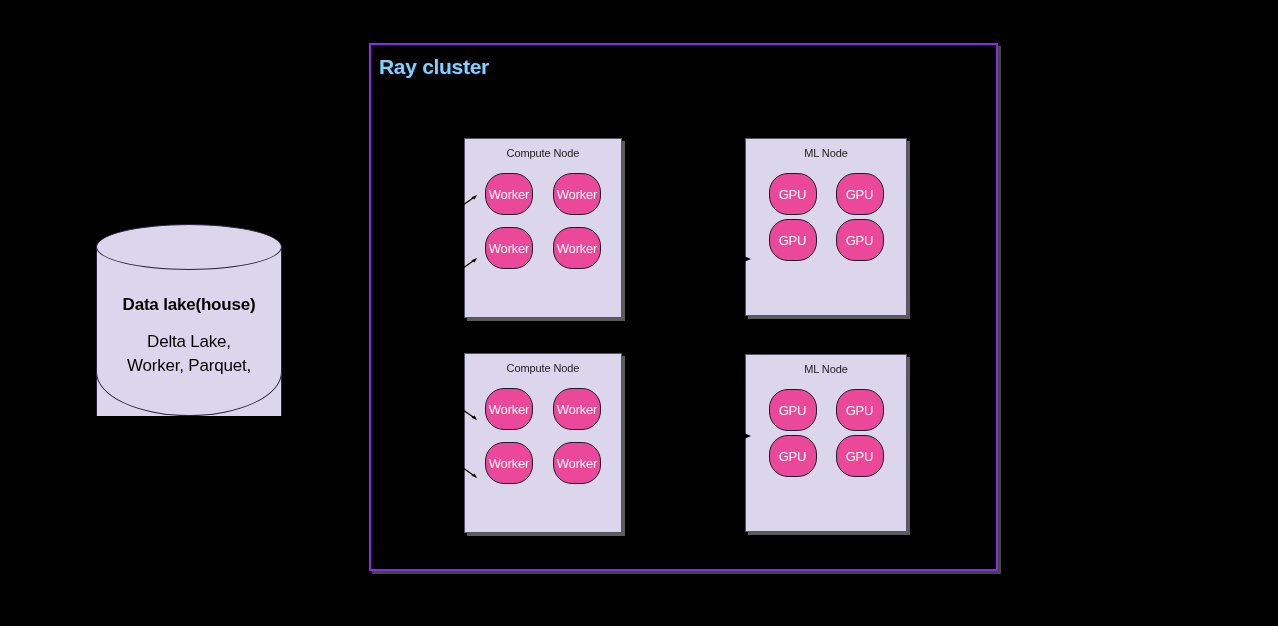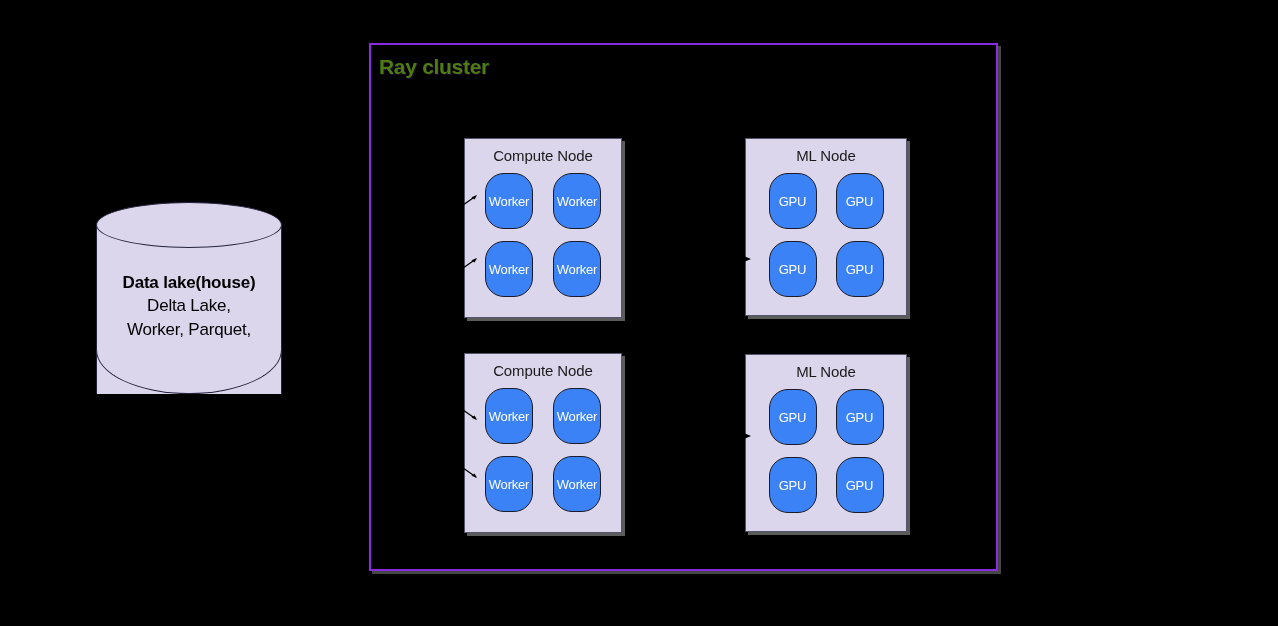--- a/index.html
+++ b/index.html
@@ -19,21 +19,21 @@
   .canvas {
     position: absolute;
     inset: 0;
     background: #000000;
   }
 
   
   .cylinder {
     position: absolute;
     left: 96px;
-    top: 202px;
+    top: 224px;
     width: 186px;
     height: 214px;
   }
   .cyl-body {
     position: absolute;
     left: 0;
     top: 22px;
     width: 100%;
     height: 170px;
     background: #DCD6EC;
@@ -73,21 +73,21 @@
     color: #000000;
     z-index: 4;
   }
   .cyl-title {
     font-size: 17px;
     font-weight: bold;
     line-height: 22px;
     letter-spacing: -0.2px;
   }
   .cyl-sub {
-    margin-top: 0;
+    margin-top: 14px;
     font-size: 17px;
     line-height: 24px;
     letter-spacing: -0.2px;
   }
 
   
   .ray-cluster {
     position: absolute;
     left: 369px;
     top: 43px;
@@ -97,78 +97,78 @@
     background: transparent;
     box-sizing: border-box;
     box-shadow: 3px 3px 0 0 rgba(128,128,128,0.55);
   }
   .ray-title {
     position: absolute;
     left: 8px;
     top: 10px;
     font-size: 21px;
     font-weight: bold;
-    color: #4d7c0f;
+    color: #7dd3fc;
     letter-spacing: -0.3px;
     text-shadow: 1px 1px 0 rgba(60,20,90,0.55);
     white-space: nowrap;
   }
 
   
   .node {
     position: absolute;
     background: #DCD6EC;
     border: 1.2px solid #55556a;
     box-sizing: border-box;
     box-shadow: 3px 3px 0 0 rgba(128,128,128,0.72);
   }
   .node-title {
     position: absolute;
     left: 0;
     top: 8px;
     width: 100%;
     text-align: center;
-    font-size: 15px;
+    font-size: 11px;
     color: #1a1a1a;
     letter-spacing: -0.1px;
   }
   .node-grid {
     position: absolute;
     left: 0;
     top: 34px;
     width: 100%;
     display: grid;
     grid-template-columns: 1fr 1fr;
     gap: 12px 8px;
     justify-items: center;
     padding: 0 14px;
     box-sizing: border-box;
   }
   .unit {
     width: 48px;
-    height: 56px;
-    background: #3b82f6;
+    height: 42px;
+    background: #ec4899;
     border: 1.4px solid #1c1c28;
     border-radius: 19px;
     color: #ffffff;
     font-size: 13px;
     display: flex;
     align-items: center;
     justify-content: center;
     box-sizing: border-box;
     letter-spacing: -0.2px;
   }
 
   
   #node-compute-1 { left: 464px; top: 138px; width: 158px; height: 180px; }
   #node-compute-2 { left: 464px; top: 353px; width: 158px; height: 180px; }
   #node-ml-1      { left: 745px; top: 138px; width: 162px; height: 178px; }
   #node-ml-2      { left: 745px; top: 354px; width: 162px; height: 178px; }
 
-  #node-ml-1 .node-grid, #node-ml-2 .node-grid { gap: 12px 10px; padding: 0 18px; }
+  #node-ml-1 .node-grid, #node-ml-2 .node-grid { gap: 4px 10px; padding: 0 18px; }
 
   
   .arrowhead {
     position: absolute;
     width: 16px;
     height: 12px;
     pointer-events: none;
   }
   .arrowhead svg { display: block; }
 

